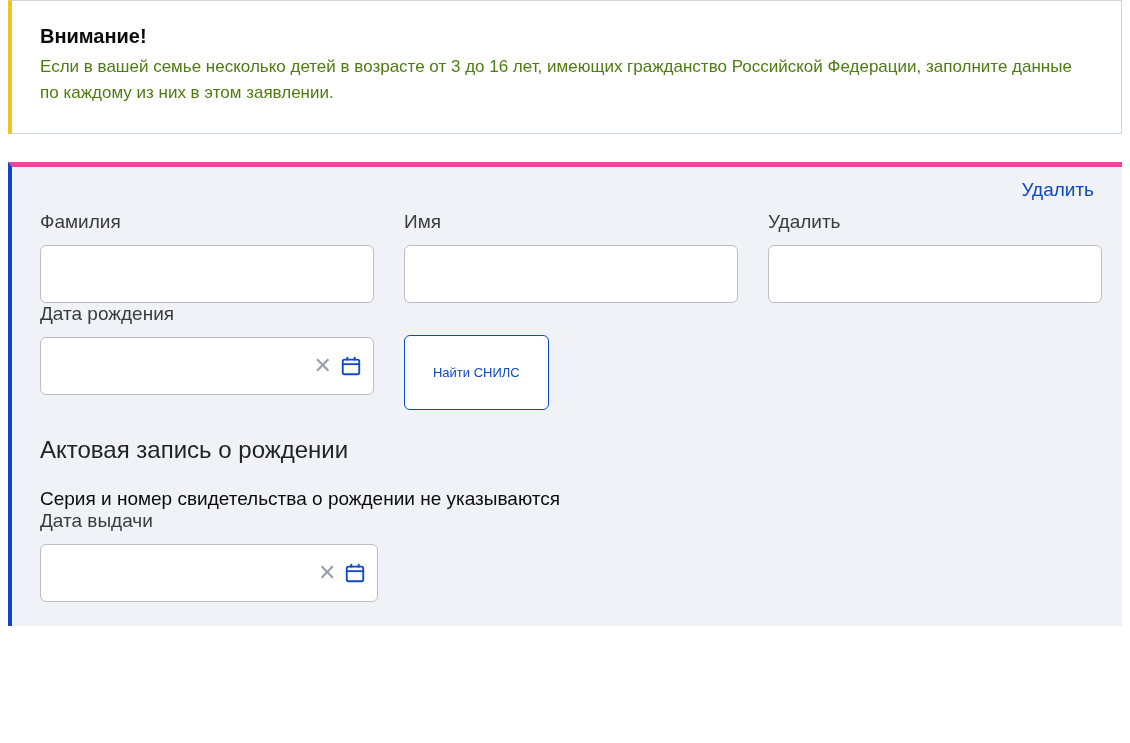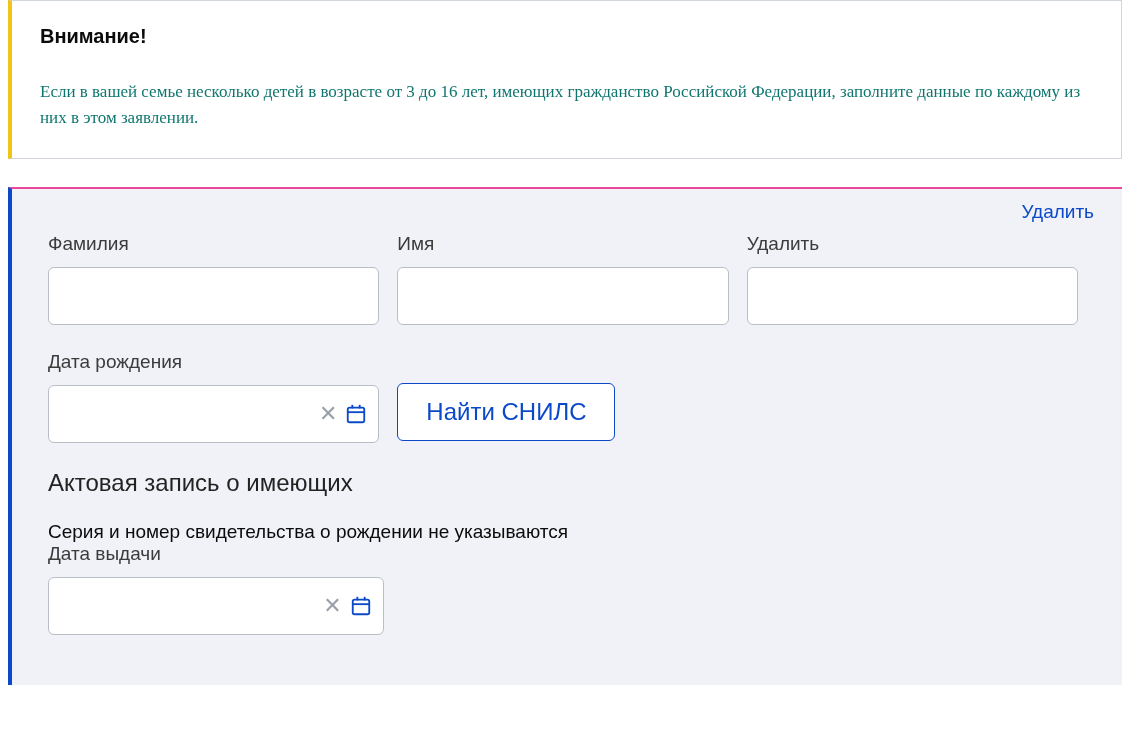--- a/index.html
+++ b/index.html
@@ -18,49 +18,47 @@
       border: 1px solid #d0d5db;
       border-left: 4px solid #f0c419;
       padding: 24px 28px 28px 28px;
       margin: 0 8px 28px 8px;
       background: #fff;
     }
     .notice-title {
       font-size: 20px;
       font-weight: 700;
       color: #0b0b0b;
-      margin-bottom: 31px;
+      margin-bottom: 6px;
     }
     .notice-text {
       font-size: 17px;
-      color: #0f766e;
+      color: #4d7c0f;
       line-height: 1.5;
-      font-family: Liberation Serif, serif;
     }
     .form-panel {
-      border-top: 2px solid #ec4899;
+      border-top: 5px solid #ec4899;
       border-left: 4px solid #0b49c9;
       background: #f0f2f7;
-      padding: 6px 28px 24px 36px;
+      padding: 6px 28px 24px 28px;
       margin: 0 8px;
     }
     .delete-row {
       text-align: right;
       padding: 6px 0 10px 0;
     }
     .delete-link {
       color: #0b49c9;
       font-size: 19px;
       cursor: pointer;
       text-decoration: none;
     }
     .fields-row {
       display: flex;
-      gap: 18px;
-      margin-bottom: 26px;
+      gap: 30px;
     }
     .field-group {
       flex: 1;
       display: flex;
       flex-direction: column;
     }
     .field-group.third {
       flex: 0 0 calc(33.333% - 17.333px);
     }
     .field-label {
@@ -105,26 +103,26 @@
       font-size: 22px;
       cursor: pointer;
       line-height: 1;
     }
     .cal-icon {
       color: #0b49c9;
       cursor: pointer;
       display: inline-flex;
     }
     .btn-outline {
-      height: 58px;
+      height: 75px;
       border: 1px solid #0b49c9;
       border-radius: 6px;
       background: #fff;
       color: #0b49c9;
-      font-size: 24px;
+      font-size: 13px;
       padding: 0 28px;
       cursor: pointer;
       align-self: flex-start;
     }
     .btn-holder {
       flex: 0 0 calc(33.333% - 17.333px);
       display: flex;
       align-items: flex-end;
       padding-top: 32px;
     }
@@ -197,21 +195,21 @@
             </svg>
           </span>
         </div>
       </div>
     </div>
     <div class="btn-holder">
       <button class="btn-outline">Найти СНИЛС</button>
     </div>
   </div>
 
-  <div class="section-title">Актовая запись о имеющих</div>
+  <div class="section-title">Актовая запись о рождении</div>
   <div class="subtitle">Серия и номер свидетельства о рождении не указываются</div>
 
   <div class="fields-row">
     <div class="field-group col-narrow">
       <label class="field-label">Дата выдачи</label>
       <div class="date-wrap">
         <input type="text" class="date-input" value="" style="">
         <div class="date-icons">
           <span class="clear-icon">✕</span>
           <span class="cal-icon">

